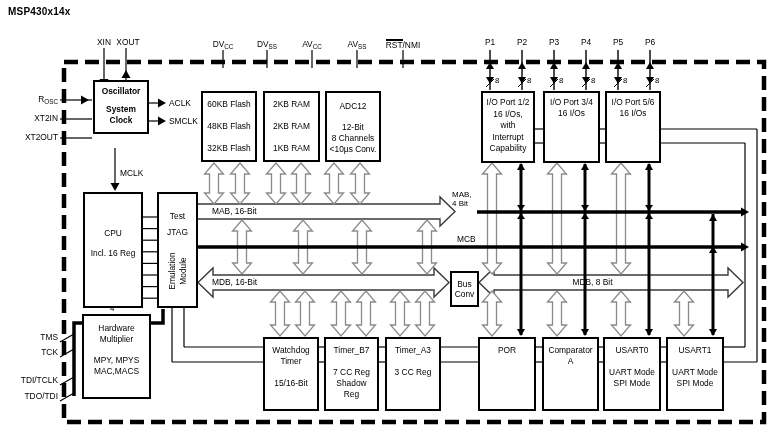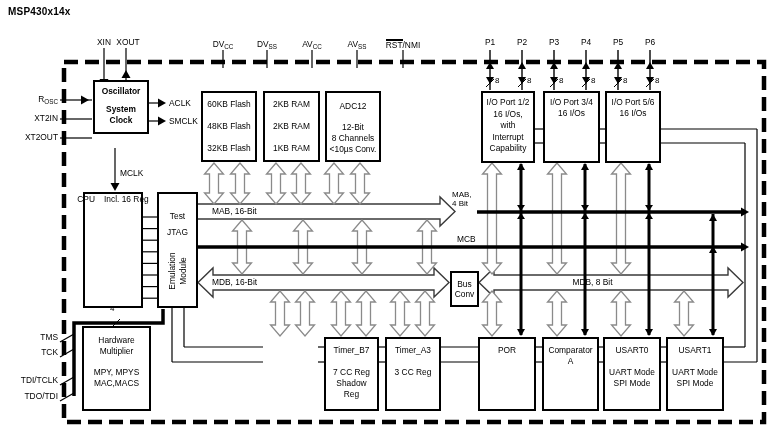--- a/index.html
+++ b/index.html
@@ -12,21 +12,21 @@
   .rgt{text-align:right;}
   .sm{font-size:8px;}
   .sub{font-size:6.3px;position:relative;top:2px;}
   .overbar{display:inline-block;border-top:2px solid #000;line-height:8px;}
   .blk{position:absolute;background:#fff;border:2px solid #000;box-sizing:border-box;
        font-size:8.4px;line-height:11px;text-align:center;z-index:2;white-space:nowrap;}
   .blk .ln{width:100%;}
   .spread{display:flex;flex-direction:column;justify-content:space-around;}
   .pt4{padding-top:4px;}.pt6{padding-top:6px;}.pt7{padding-top:7px;}
   .g7{margin-top:7px;}.g10{margin-top:10px;}.g11{margin-top:11px;}
-  .vcenter{display:flex;flex-direction:row;justify-content:center;gap:9px;padding-bottom:14px;}
+  .vcenter{display:flex;flex-direction:column;justify-content:center;gap:9px;padding-bottom:14px;}
   .vmid{display:flex;flex-direction:column;justify-content:center;line-height:10.5px;}
   #b-test{line-height:16px;padding-top:14px;}
   #emu-rot{position:absolute;left:-16px;top:66px;width:70px;height:22px;transform:rotate(-90deg);
            line-height:10.5px;font-size:8.4px;text-align:center;background:transparent;}
 </style>
 </head>
 <body>
 
 <div id="stage">
   <svg id="wires" width="777" height="441">
@@ -270,27 +270,32 @@
 
   <div class="blk" id="b-test" style="left:157px;top:192px;width:41px;height:116px;">
     <div class="ln">Test</div>
     <div class="ln">JTAG</div>
     <div id="emu-rot">
       <div>Emulation</div>
       <div>Module</div>
     </div>
   </div>
 
-  <div class="blk pt7" style="left:82px;top:326px;width:69px;height:85px;">
+  <div class="blk pt7" style="left:82px;top:314px;width:69px;height:85px;">
     <div class="ln">Hardware</div>
     <div class="ln">Multiplier</div>
     <div class="ln g10">MPY, MPYS</div>
     <div class="ln">MAC,MACS</div>
   </div>
 
+  <div class="blk pt6" style="left:263px;top:337px;width:56px;height:74px;">
+    <div class="ln">Watchdog</div>
+    <div class="ln">Timer</div>
+    <div class="ln g11">15/16-Bit</div>
+  </div>
 
   <div class="blk pt6" style="left:324px;top:337px;width:55px;height:74px;">
     <div class="ln">Timer_B7</div>
     <div class="ln g11">7 CC Reg</div>
     <div class="ln">Shadow</div>
     <div class="ln">Reg</div>
   </div>
 
   <div class="blk pt6" style="left:385px;top:337px;width:56px;height:74px;">
     <div class="ln">Timer_A3</div>

